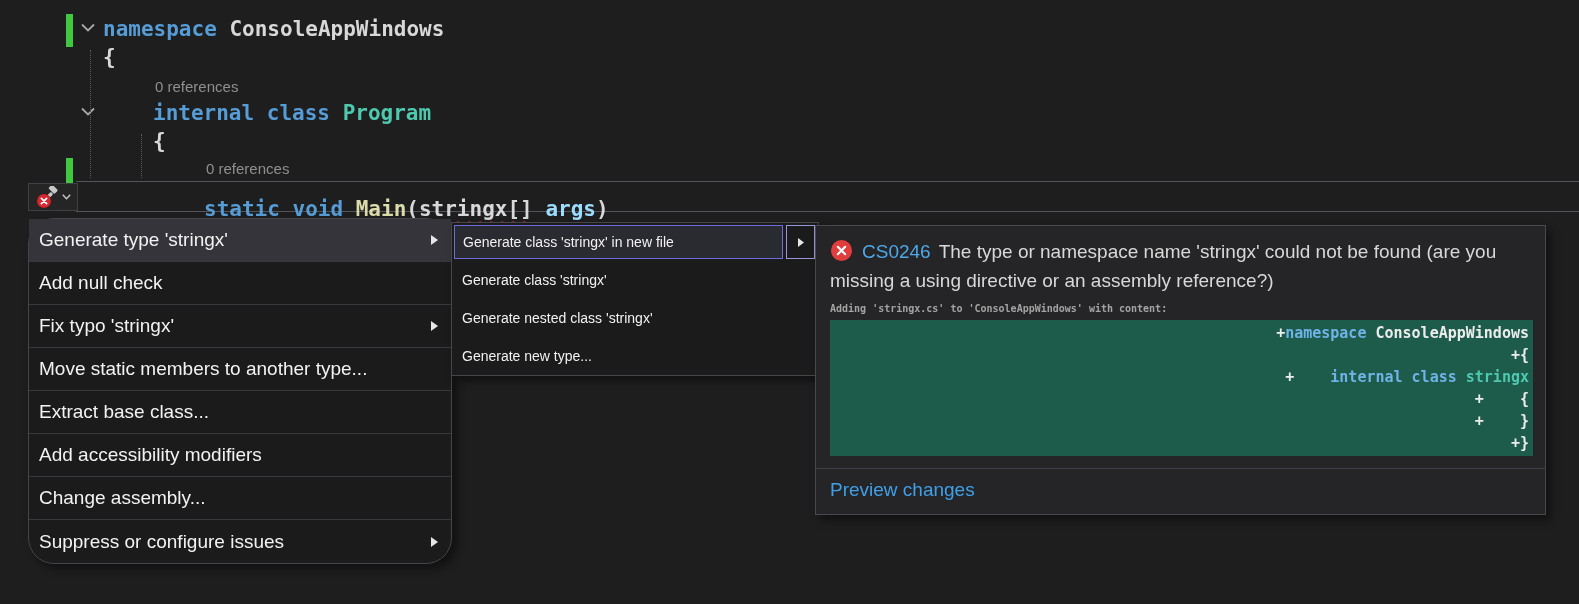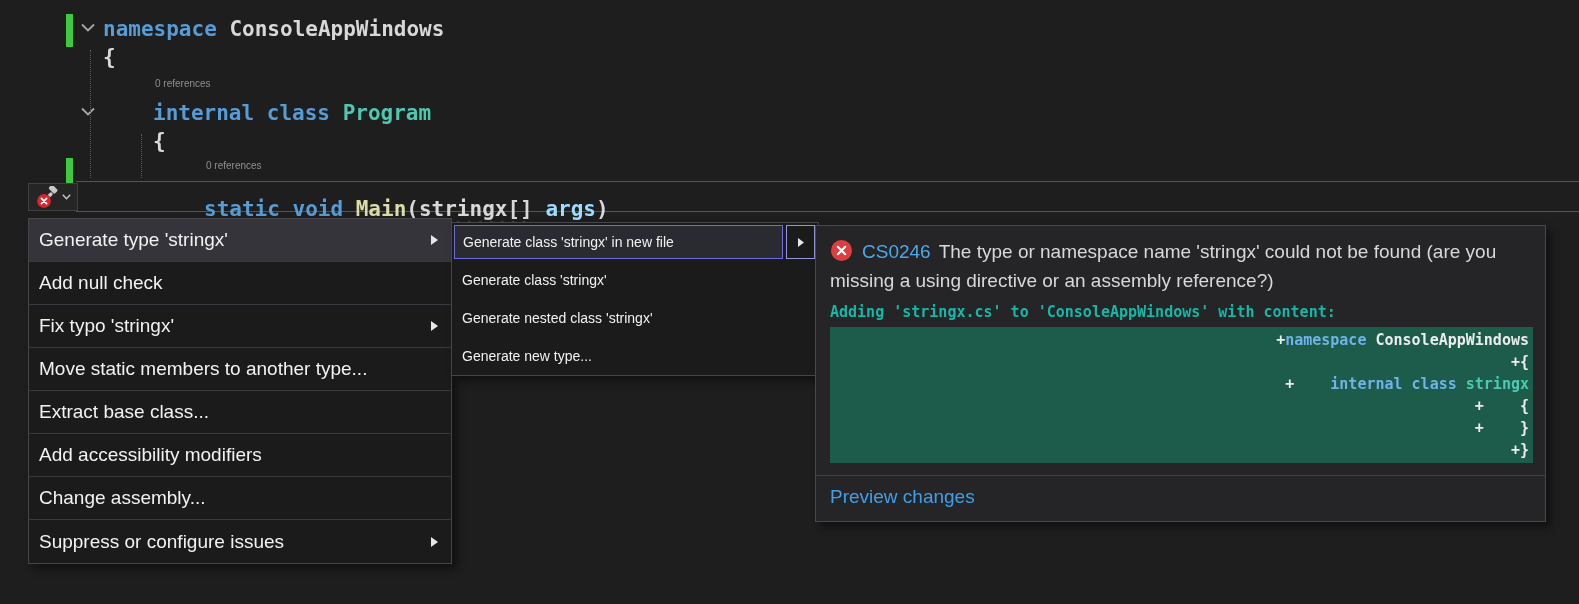--- a/index.html
+++ b/index.html
@@ -21,21 +21,21 @@
   .method { color:#DCDCAA; }
   .param  { color:#9CDCFE; }
   .squiggle {
     text-decoration-line:underline;
     text-decoration-style:wavy;
     text-decoration-color:#E5302C;
     text-decoration-thickness:2px;
     text-underline-offset:5px;
   }
   .refs {
-    position:absolute; font-size:10px; color:#8F8F8F; cursor:pointer;
+    position:absolute; font-size:15px; color:#8F8F8F; cursor:pointer;
   }
   .change-bar { position:absolute; left:66px; width:7px; background:#3EC93E; }
   .indent-guide { position:absolute; width:0; border-left:1px dotted #5C5C5C; }
   .fold-chevron { position:absolute; cursor:pointer; }
 
   .current-line-box {
     position:absolute; left:76px; top:181px; width:1503px; height:31px;
     border-top:1px solid #53535A; border-bottom:1px solid #53535A;
   }
 
@@ -45,21 +45,21 @@
     background:#252526; border:1px solid #3F3F46;
     display:flex; align-items:center; justify-content:center; gap:3px;
     cursor:pointer;
   }
 
   
   .ctx-menu {
     position:absolute; background:#1B1B1C; border:1px solid #45454A;
     box-shadow:5px 5px 8px rgba(0,0,0,0.45);
   }
-  .menu-main { left:28px; top:218px; width:424px; }
+  .menu-main { left:28px; top:218px; width:424px;border-radius:26px; }
   .ctx-item {
     height:43px; display:flex; align-items:center;
     padding:0 12px 0 10px; font-size:19px; color:#F2F2F2;
     border-bottom:1px solid #38383E; cursor:pointer; white-space:nowrap;
   }
   .ctx-item:last-child { border-bottom:none; }
   .ctx-item.selected { background:#34343A; }
   .ctx-label { flex:1; }
   .sub-arrow { flex:0 0 auto; margin-left:10px; }
 
@@ -86,21 +86,21 @@
     background:#252528; border:1px solid #48484E;
     box-shadow:5px 5px 8px rgba(0,0,0,0.45);
   }
   .err-row {
     padding:12px 14px 6px 14px; font-size:19px; line-height:1.5; color:#D8D8D8;
   }
   .err-icon { vertical-align:-4px; margin-right:9px; }
   .err-code { color:#4DA8E8; margin-right:8px; cursor:pointer; }
   .mono { font-family:"DejaVu Sans Mono", monospace; }
   .adding-line {
-    padding:2px 14px; font-size:15px; font-weight:600; color:#14b8a6; white-space:pre;
+    padding:2px 14px; font-size:10px; font-weight:600; color:#a3a3a3; white-space:pre;
   }
   .diff-block {
     margin:4px 12px 0 14px; background:#1D5B4B; padding:2px 4px;
   }
   .diff-line {
     font-family:"DejaVu Sans Mono", monospace;
     font-size:15px; font-weight:600; line-height:22px; color:#ECECEC; white-space:pre;text-align:right;
   }
   .diff-line .kw { color:#6FB3E8; }
   .diff-line .type { color:#4EC9B0; }

